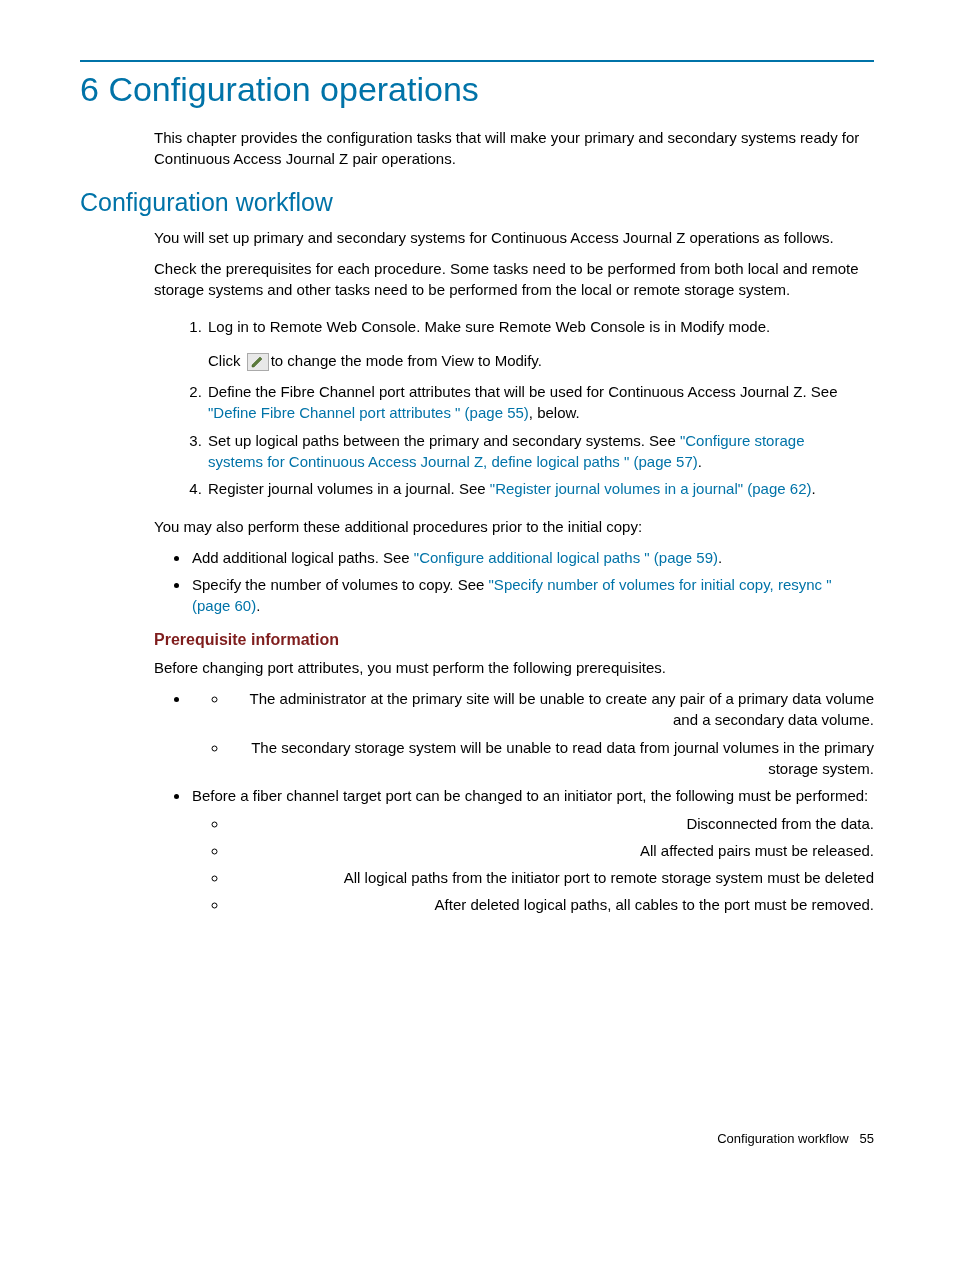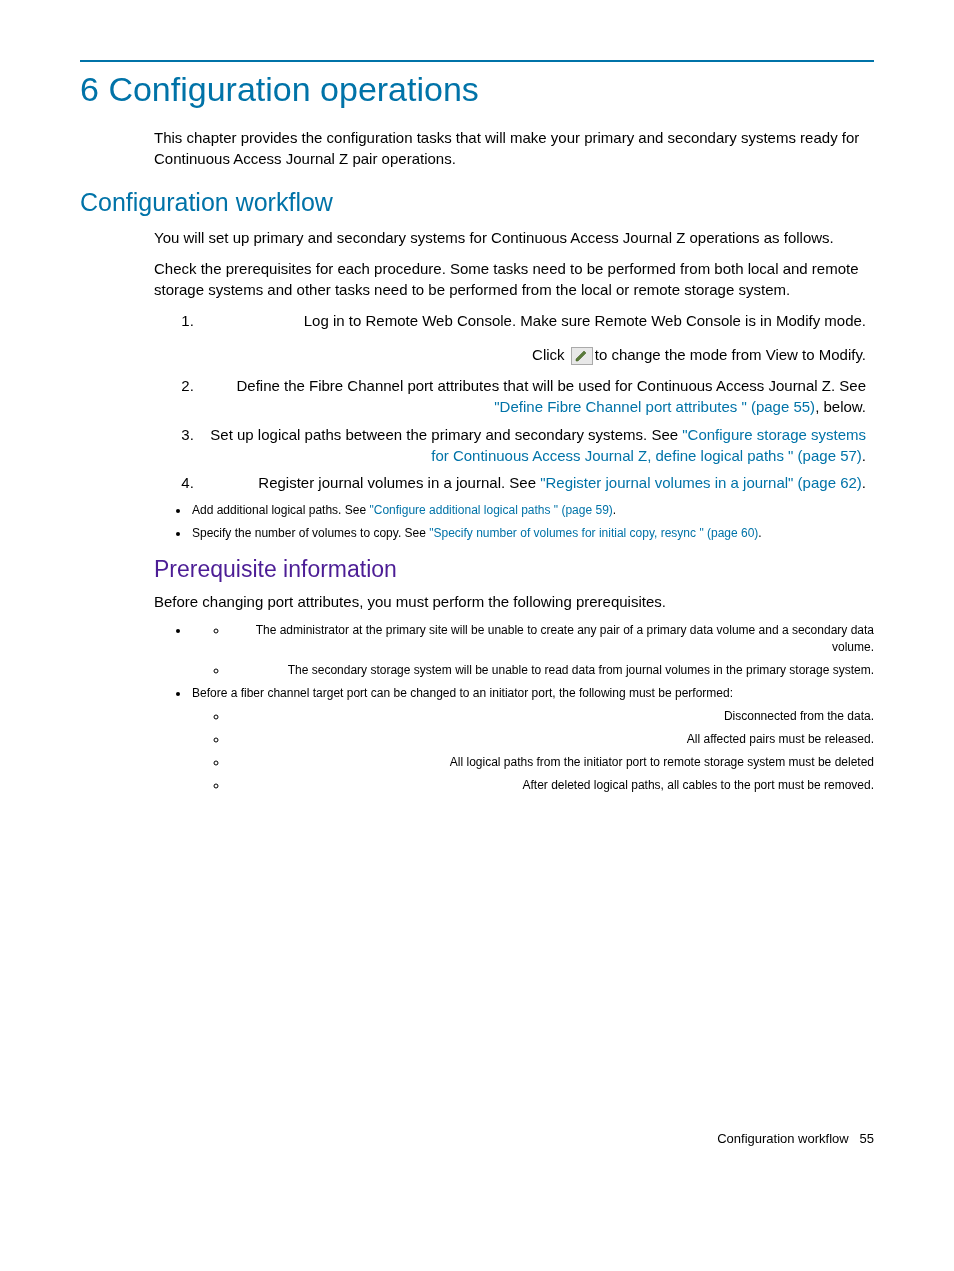--- a/index.html
+++ b/index.html
@@ -35,40 +35,39 @@
     line-height: 1.42;
     margin: 0 0 10px 0;
   }
   h2.section {
     font-weight: normal;
     font-size: 25px;
     color: #0073a8;
     margin: 18px 0 10px 0;
   }
   h3.subsection {
-    font-weight: normal;
-    font-size: 23px;
-    color: #4c1d95;
+    font-weight: bold;
+    font-size: 16px;
+    color: #7f1d1d;
     margin: 14px 0 8px 0;
   }
   ol.steps {
-    margin: 8px;
+    margin: 16px;
     padding: 0 0 0 36px;
     font-size: 15px;
     line-height: 1.42;
-    text-align: right;
   }
   ol.steps > li {
     margin-bottom: 6px;
     padding-left: 2px;
   }
   ul.bullets {
     margin: 0;
     padding: 0 0 0 36px;
-    font-size: 12px;
+    font-size: 15px;
     line-height: 1.42;
     list-style-type: disc;
   }
   ul.bullets > li {
     margin-bottom: 6px;
     padding-left: 2px;
   }
   ul.sub {
     list-style-type: circle;
     margin: 6px 0 6px 0;
@@ -138,20 +137,21 @@
         <span>Define the Fibre Channel port attributes that will be used for Continuous Access Journal Z. See </span><a class="link">"Define Fibre Channel port attributes " (page 55)</a><span>, below.</span>
       </li>
       <li>
         <span>Set up logical paths between the primary and secondary systems. See </span><a class="link">"Configure storage systems for Continuous Access Journal Z, define logical paths " (page 57)</a><span>.</span>
       </li>
       <li>
         <span>Register journal volumes in a journal. See </span><a class="link">"Register journal volumes in a journal" (page 62)</a><span>.</span>
       </li>
     </ol>
 
+    <p>You may also perform these additional procedures prior to the initial copy:</p>
 
     <ul class="bullets">
       <li>
         <span>Add additional logical paths. See </span><a class="link">"Configure additional logical paths " (page 59)</a><span>.</span>
       </li>
       <li>
         <span>Specify the number of volumes to copy. See </span><a class="link">"Specify number of volumes for initial copy, resync " (page 60)</a><span>.</span>
       </li>
     </ul>
   </div>

